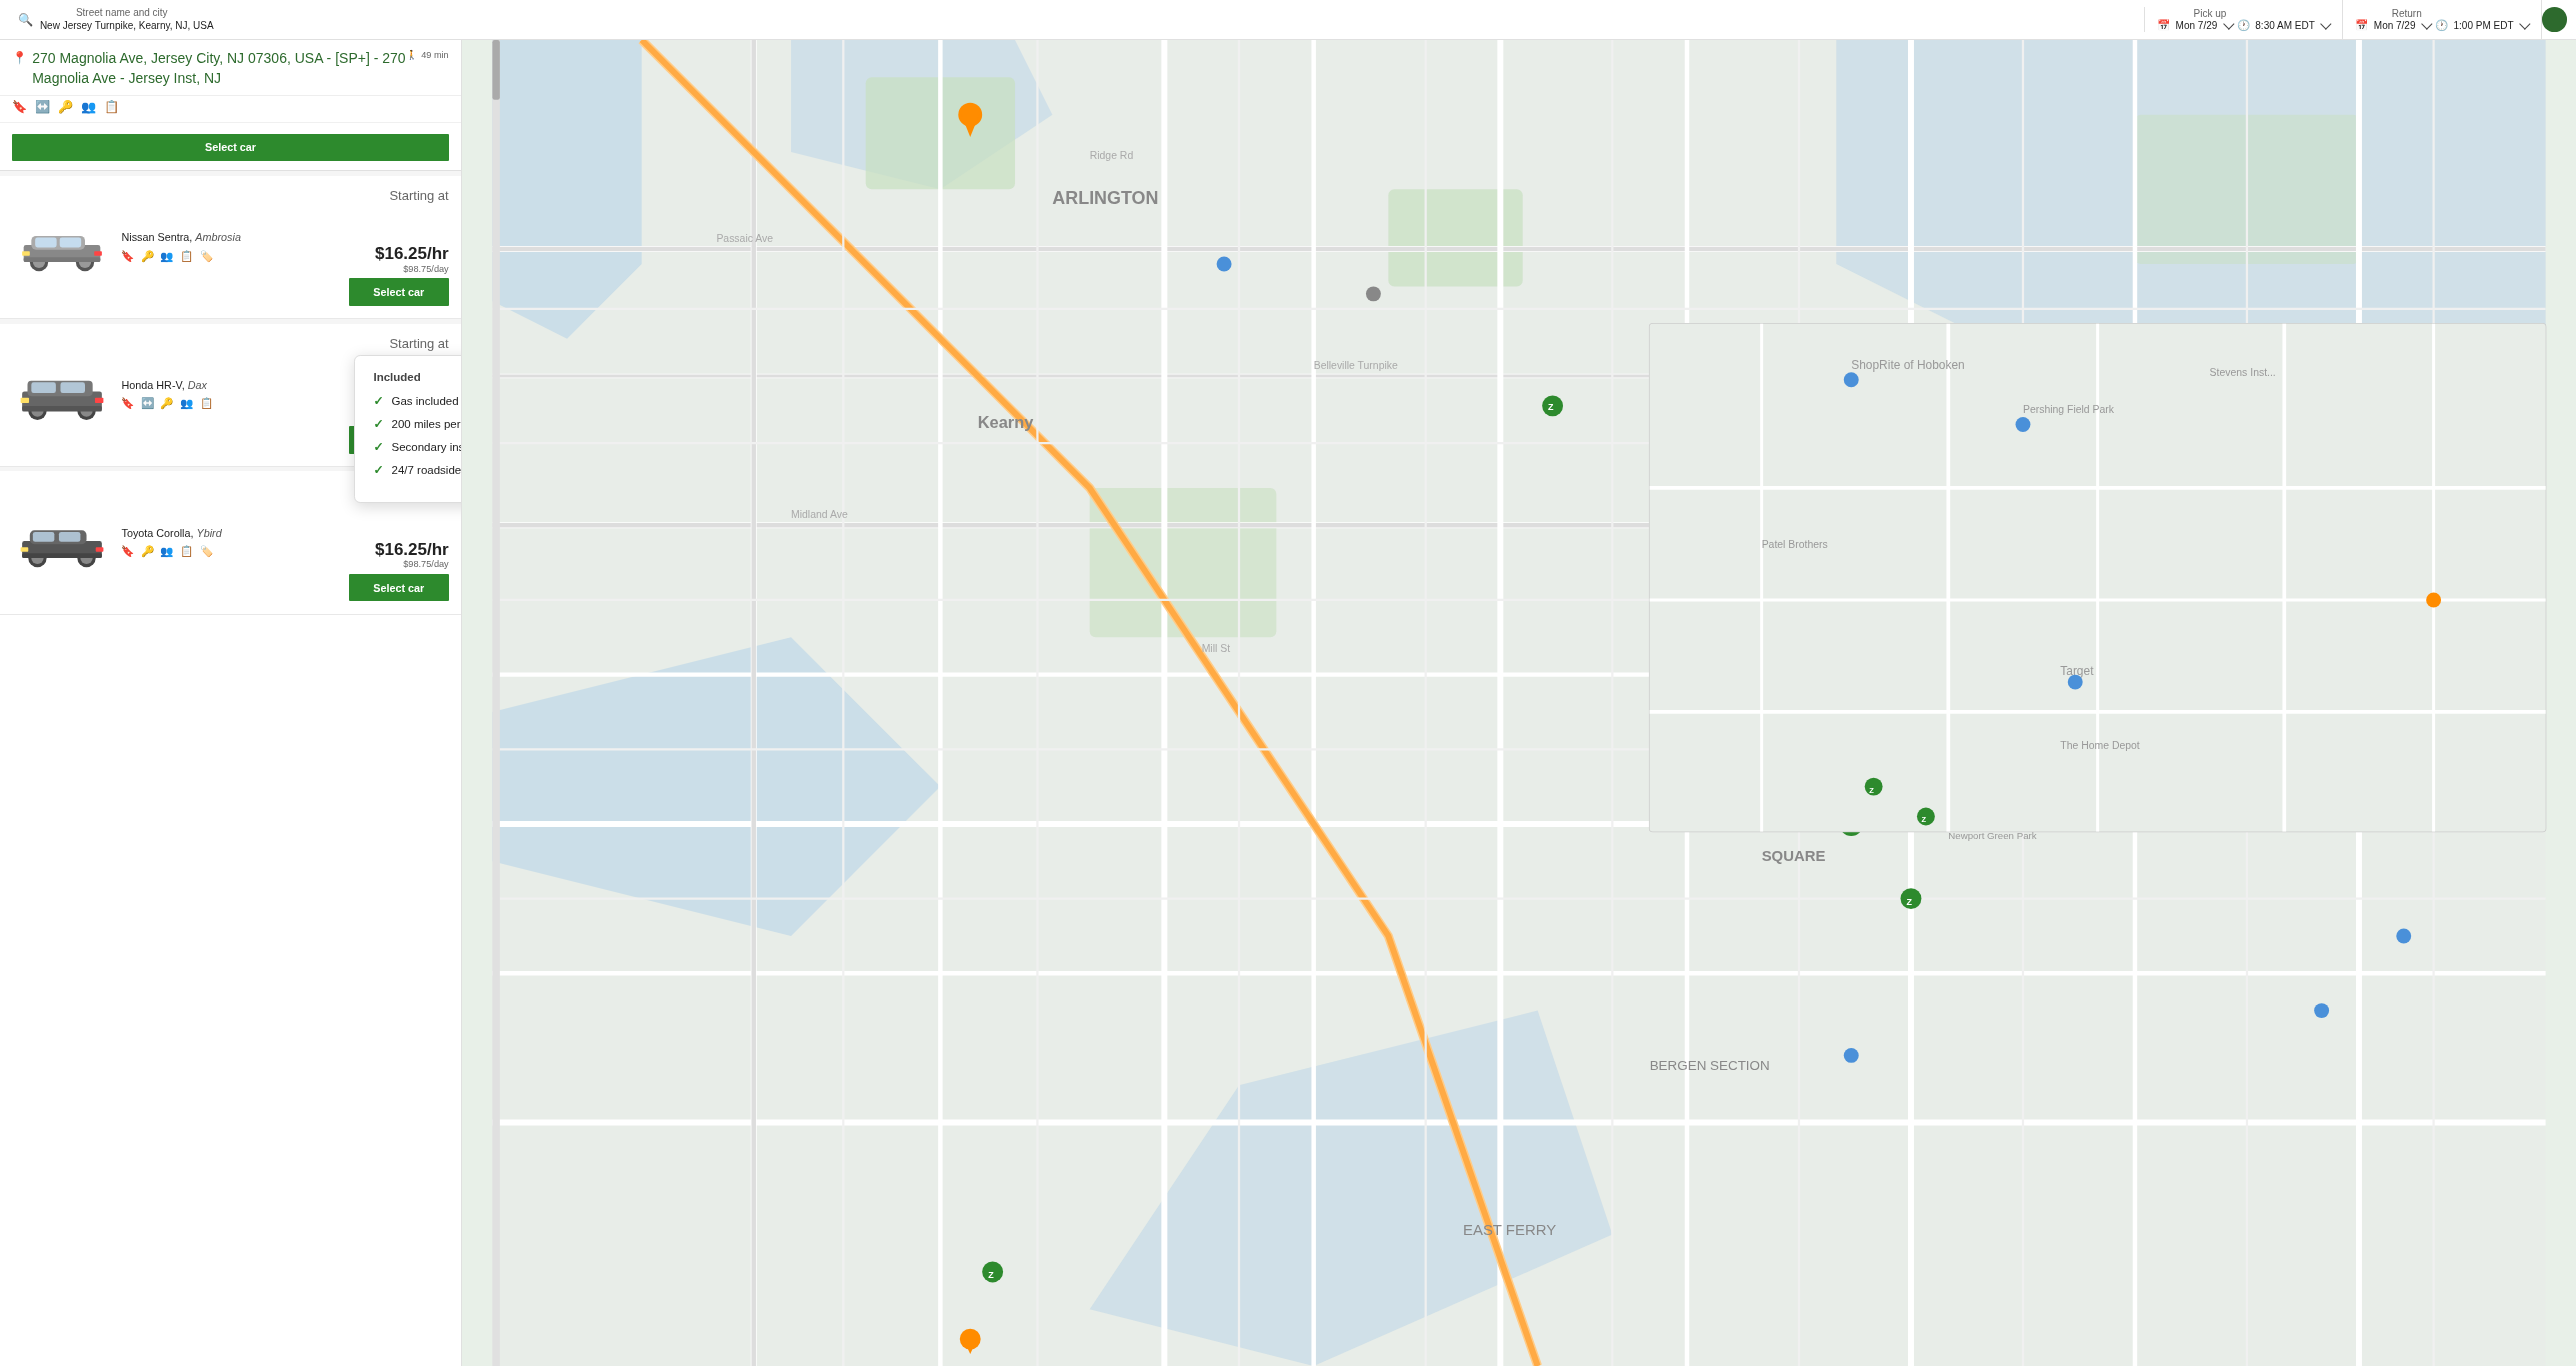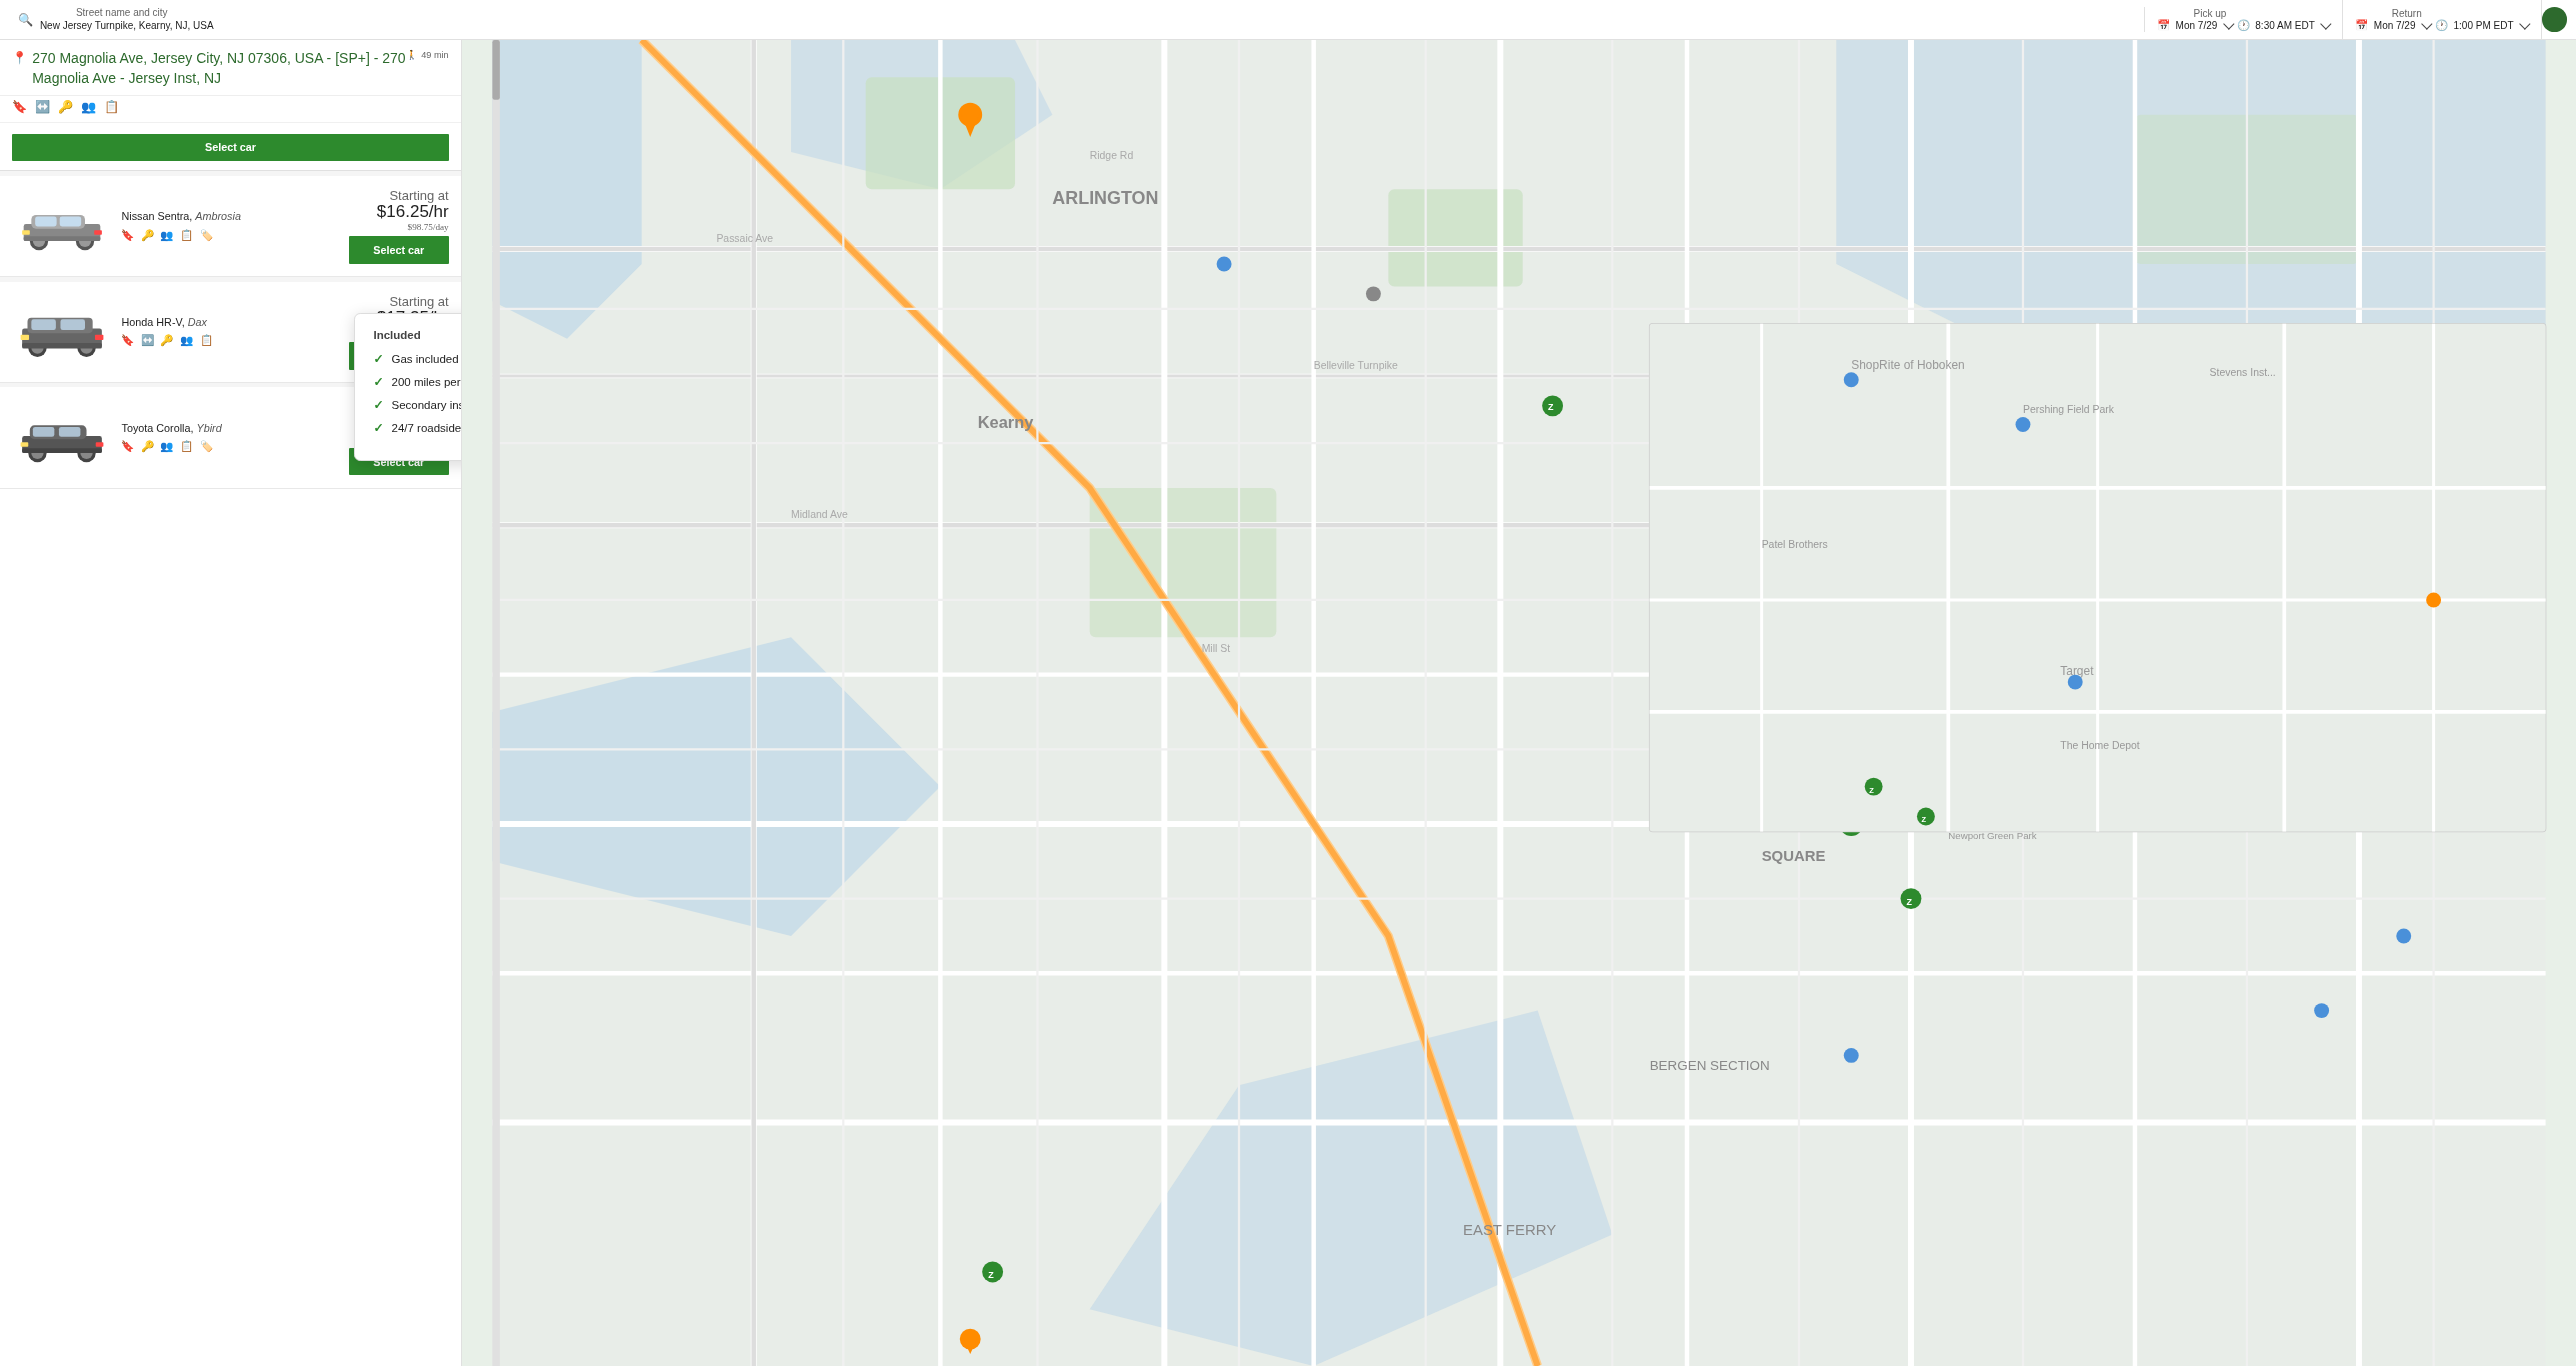--- a/index.html
+++ b/index.html
@@ -122,22 +122,22 @@
       justify-content: center;
     }
     .car-svg { width: 92px; height: 50px; }
     .car-info { flex: 1; }
     .car-name { font-size: 10.8px; color: #222; margin-bottom: 1.5px; }
     .car-name-italic { font-style: italic; color: #555; }
     .car-icons { display: flex; gap: 6.2px; margin-top: 6.2px; }
     .car-icon { font-size: 10.8px; color: #666; }
     .car-pricing { text-align: right; min-width: 100px; }
     .starting-at { font-size: 13px; color: #666; }
-    .price-hr { font-size: 17px; font-weight: 400; color: #222; line-height: 1.1; }
-    .price-day { font-size: 9.2px; color: #666; font-family: Liberation Serif, serif; }
+    .price-hr { font-size: 17px; font-weight: 700; color: #222; line-height: 1.1; margin-top: 42px; }
+    .price-day { font-size: 9.2px; color: #666; }
     .select-btn {
       background: #2d8a2d;
       color: #fff;
       border: none;
       border-radius: 1px;
       padding: 7.7px 15.4px;
       font-size: 10.8px;
       font-weight: 600;
       cursor: pointer;
       margin-top: 4.6px;

